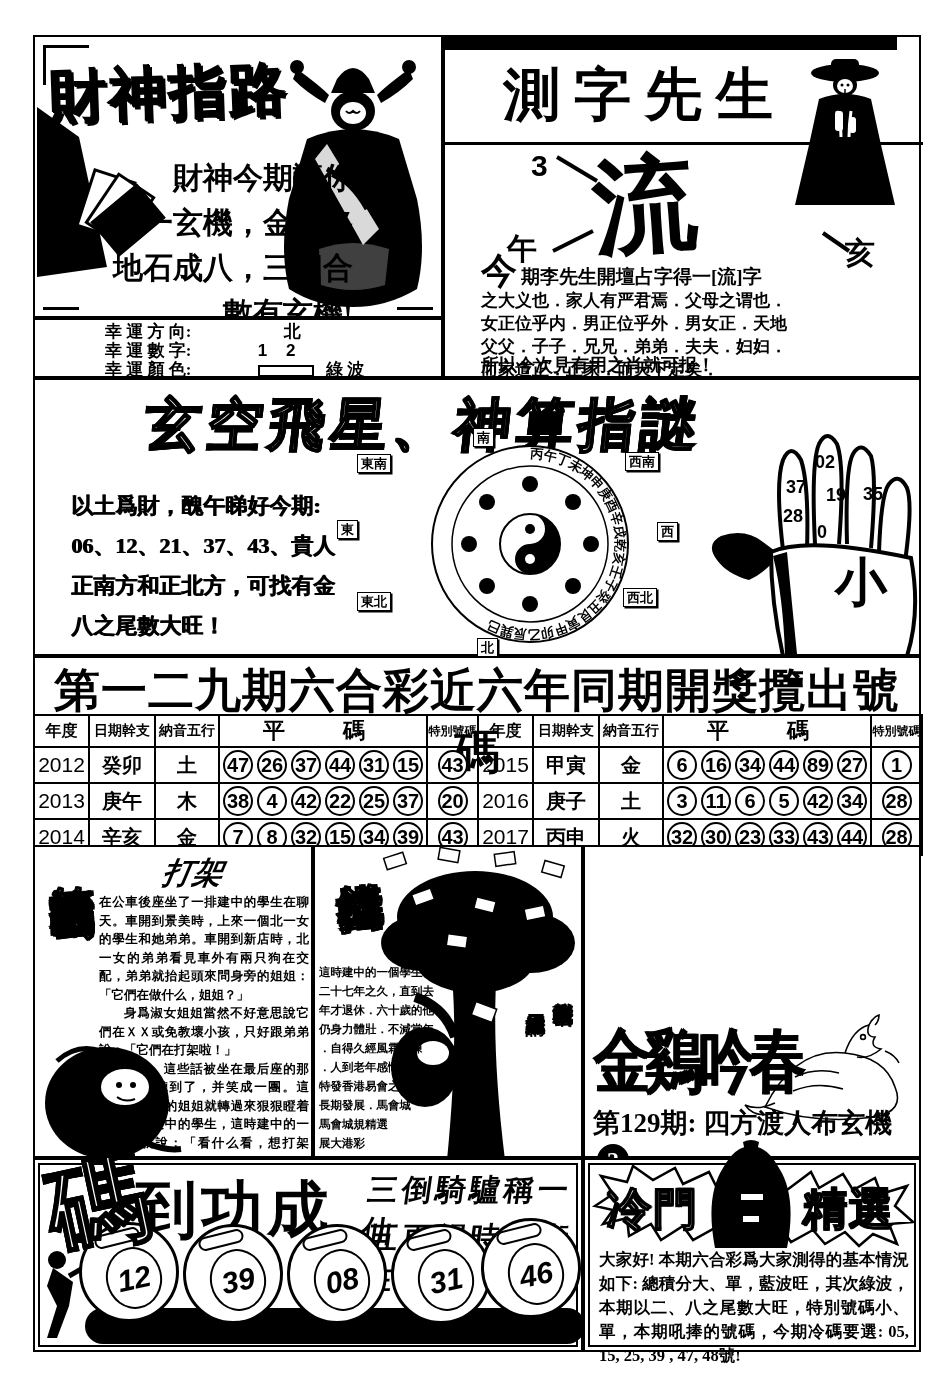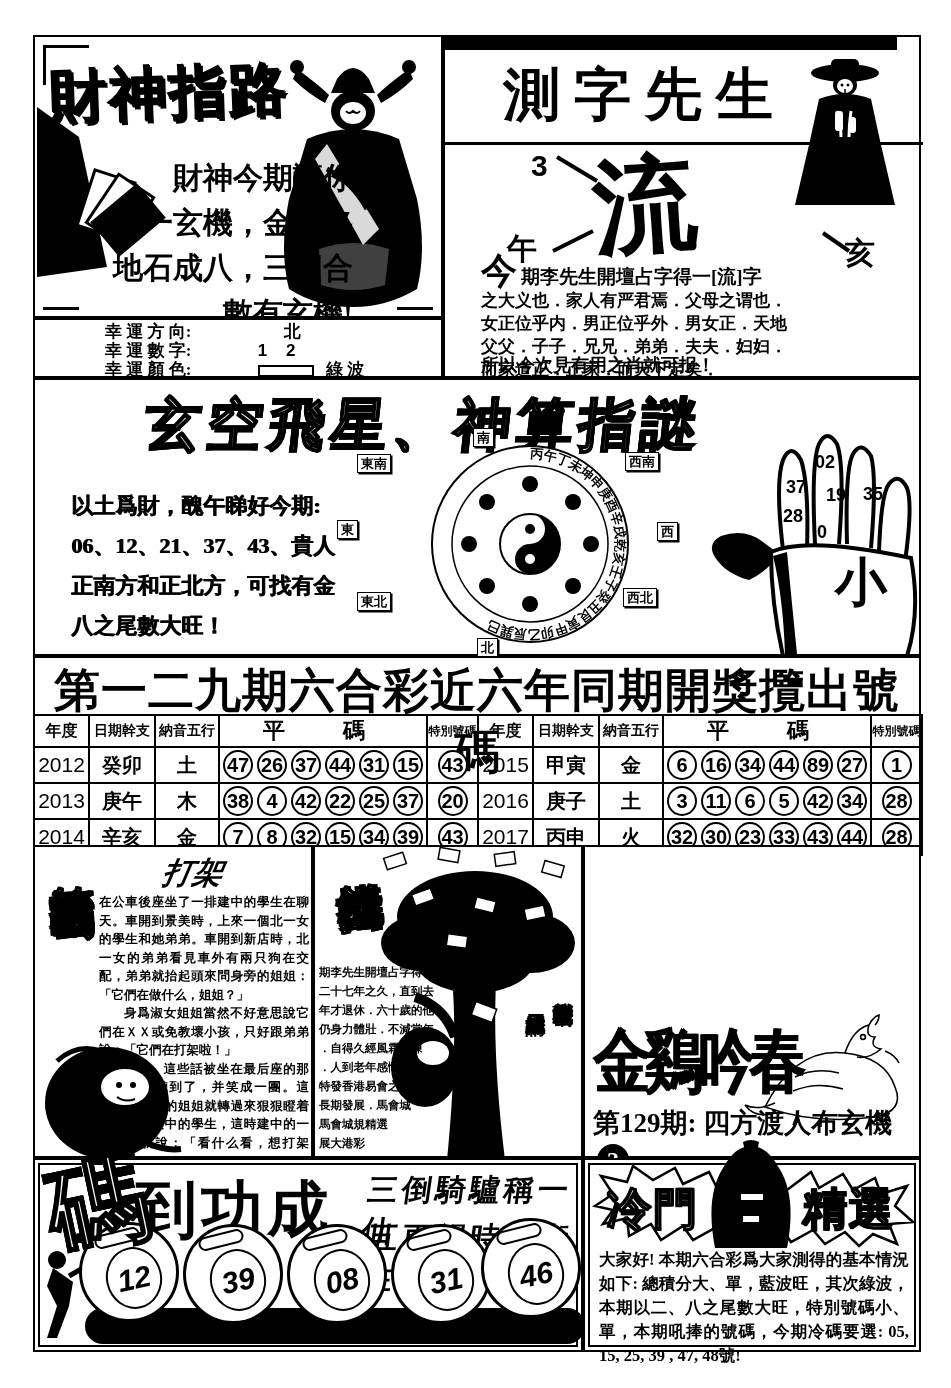--- a/index.html
+++ b/index.html
@@ -311,21 +311,21 @@
       <rect x="120" y="52" width="20" height="12" transform="rotate(14 130 58)"></rect>
       <rect x="170" y="60" width="20" height="12" transform="rotate(-12 180 66)"></rect>
       <rect x="92" y="88" width="20" height="12" transform="rotate(8 102 94)"></rect>
       <rect x="118" y="158" width="22" height="14" transform="rotate(20 129 165)"></rect>
     </g>
     <ellipse cx="70" cy="220" rx="34" ry="40" fill="#000"></ellipse>
     <ellipse cx="78" cy="206" rx="16" ry="12" fill="#fff"></ellipse>
   </svg>
 
   <div class="abs b" style="left:4px;top:116px;width:128px;font-size:11.5px;line-height:19px;">
-    <div>期李先生開壇占字得一</div>
+    <div>這時建中的一個學生就說</div>
     <div>二十七年之久，直到去</div>
     <div>年才退休．六十歲的他</div>
     <div>仍身力體壯．不減當年</div>
     <div>．自得久經風霜歷練</div>
     <div>．人到老年感慨多</div>
     <div>特發香港易會之精華</div>
     <div>長期發展．馬會城</div>
     <div>馬會城規精選</div>
     <div>展大港彩</div>
   </div>

